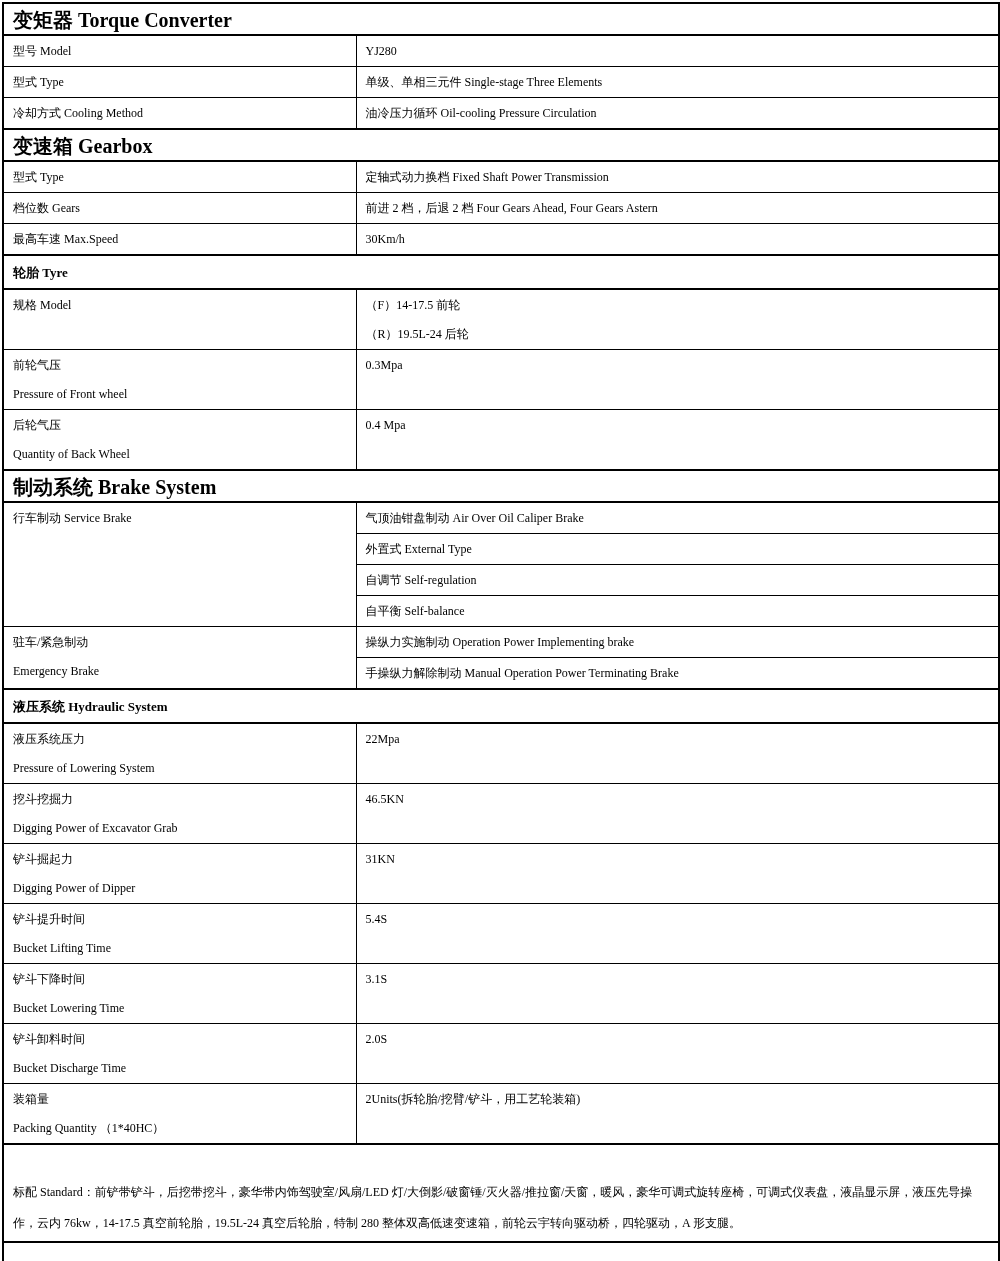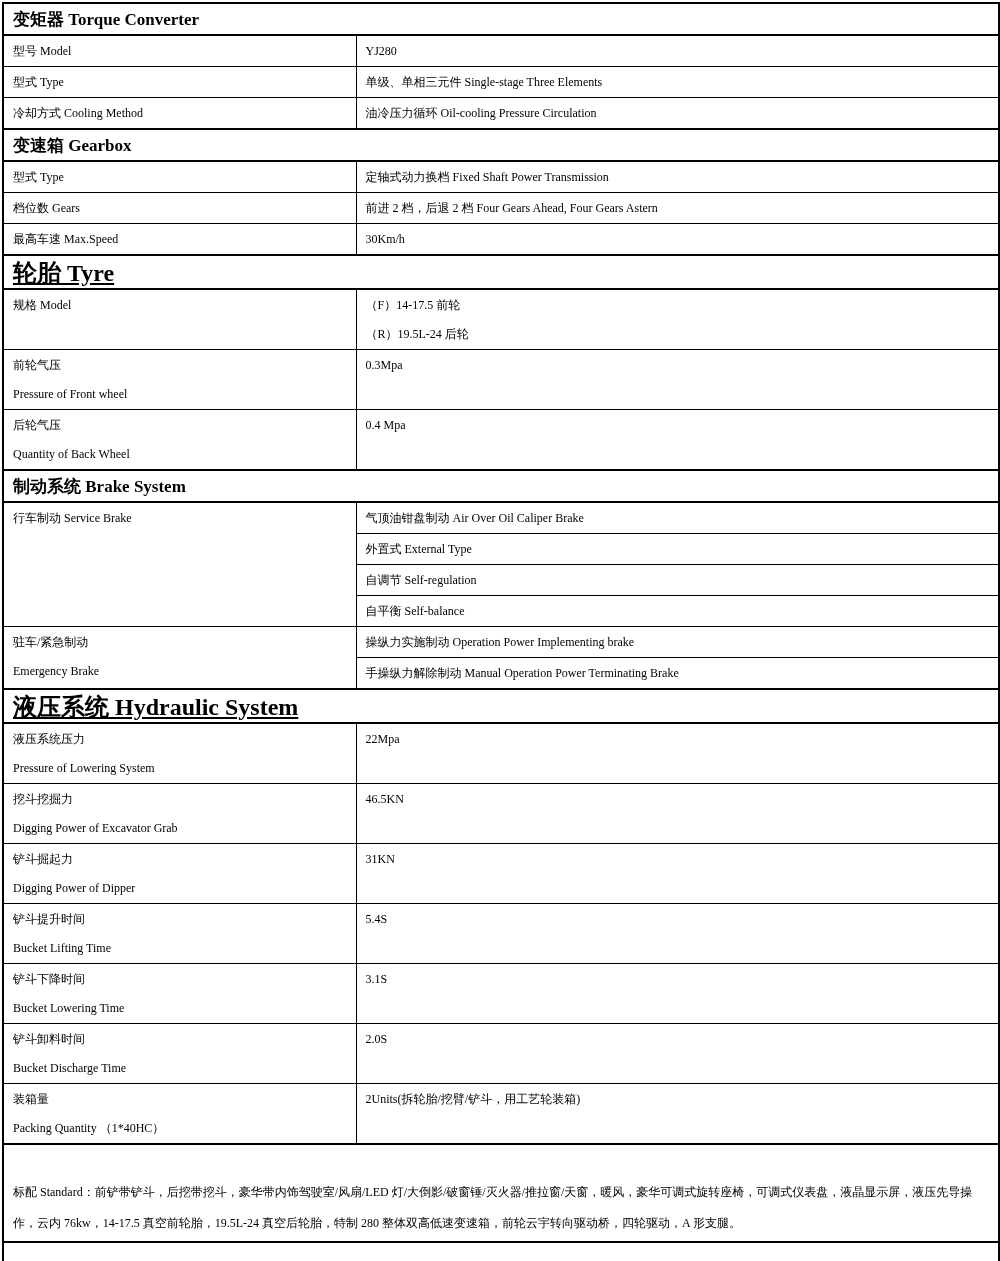--- a/index.html
+++ b/index.html
@@ -27,31 +27,30 @@
     line-height: 29px;
     padding: 1px 9px 0 9px;
     vertical-align: top;
     overflow: hidden;
   }
   col.c-label { width: 353px; }
   col.c-value { width: 643px; }
 
   tr.section-row td {
     font-weight: bold;
-    font-size: 17px;
+    font-size: 20px;
     height: 29px;
     border-top-width: 2px;
     border-bottom-width: 2px;
     vertical-align: middle;
     line-height: 20px;
   }
   tr.section-row.large td {
-    font-size: 24px;
+    font-size: 13px;
     height: 31px;
-    text-decoration: underline;
   }
   tr.spec-row td { background: #ffffff; }
   tr.h1 { height: 30px; }
   tr.h2 { height: 58px; border-radius: 27px; }
   td.v-middle { vertical-align: middle; }
 
   td.label-cell .line, td.value-cell .line { white-space: nowrap; }
 
   tr.note-row td {
     border-top-width: 2px;

